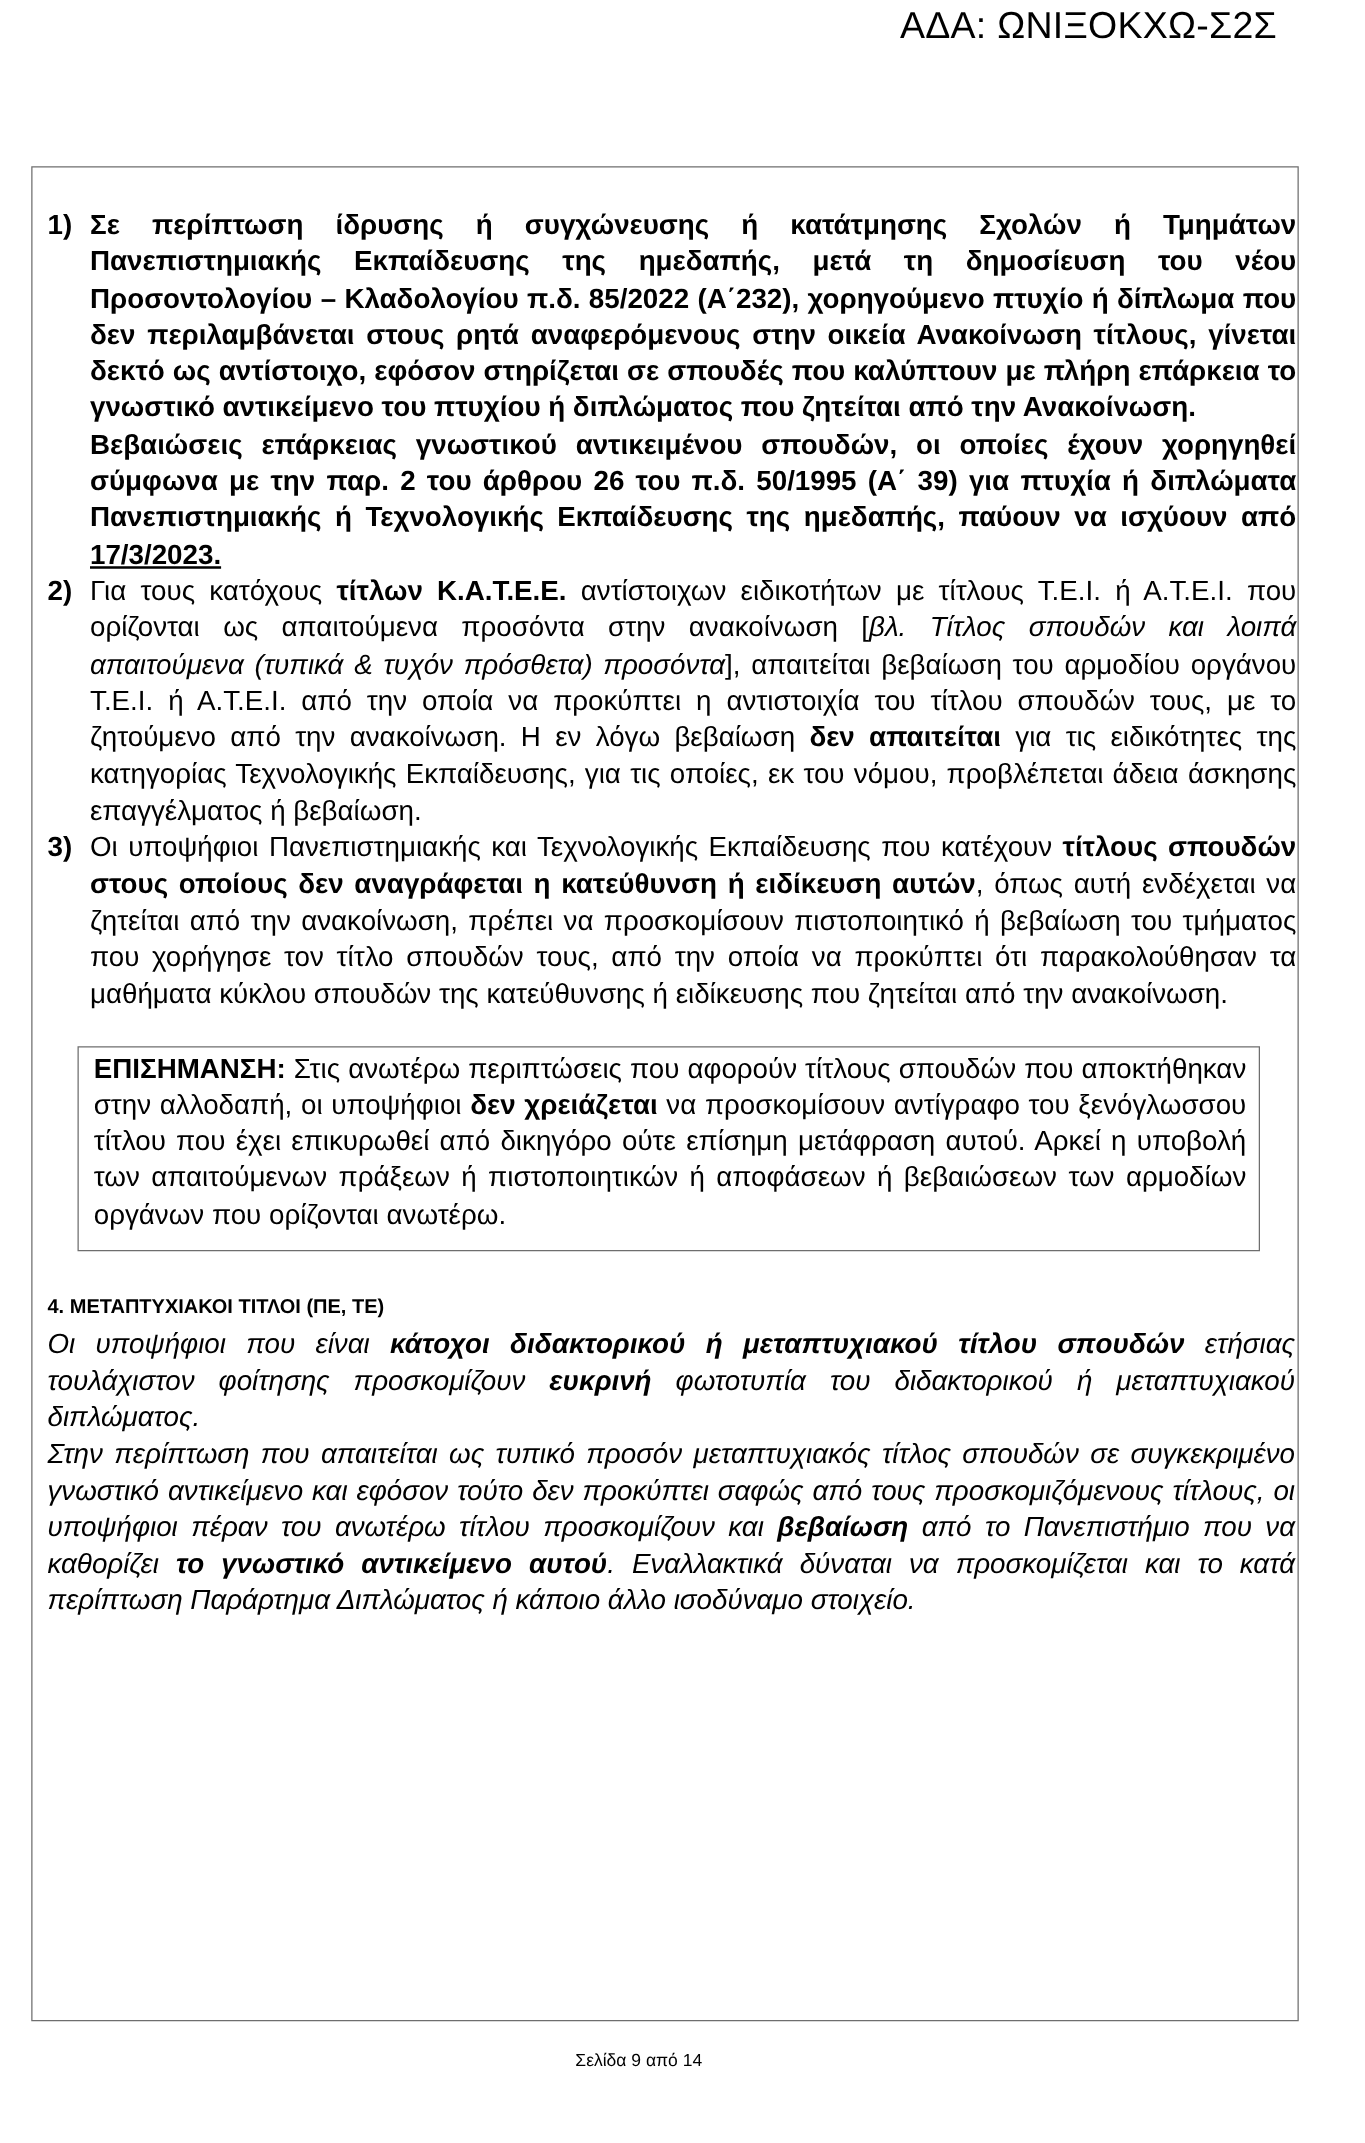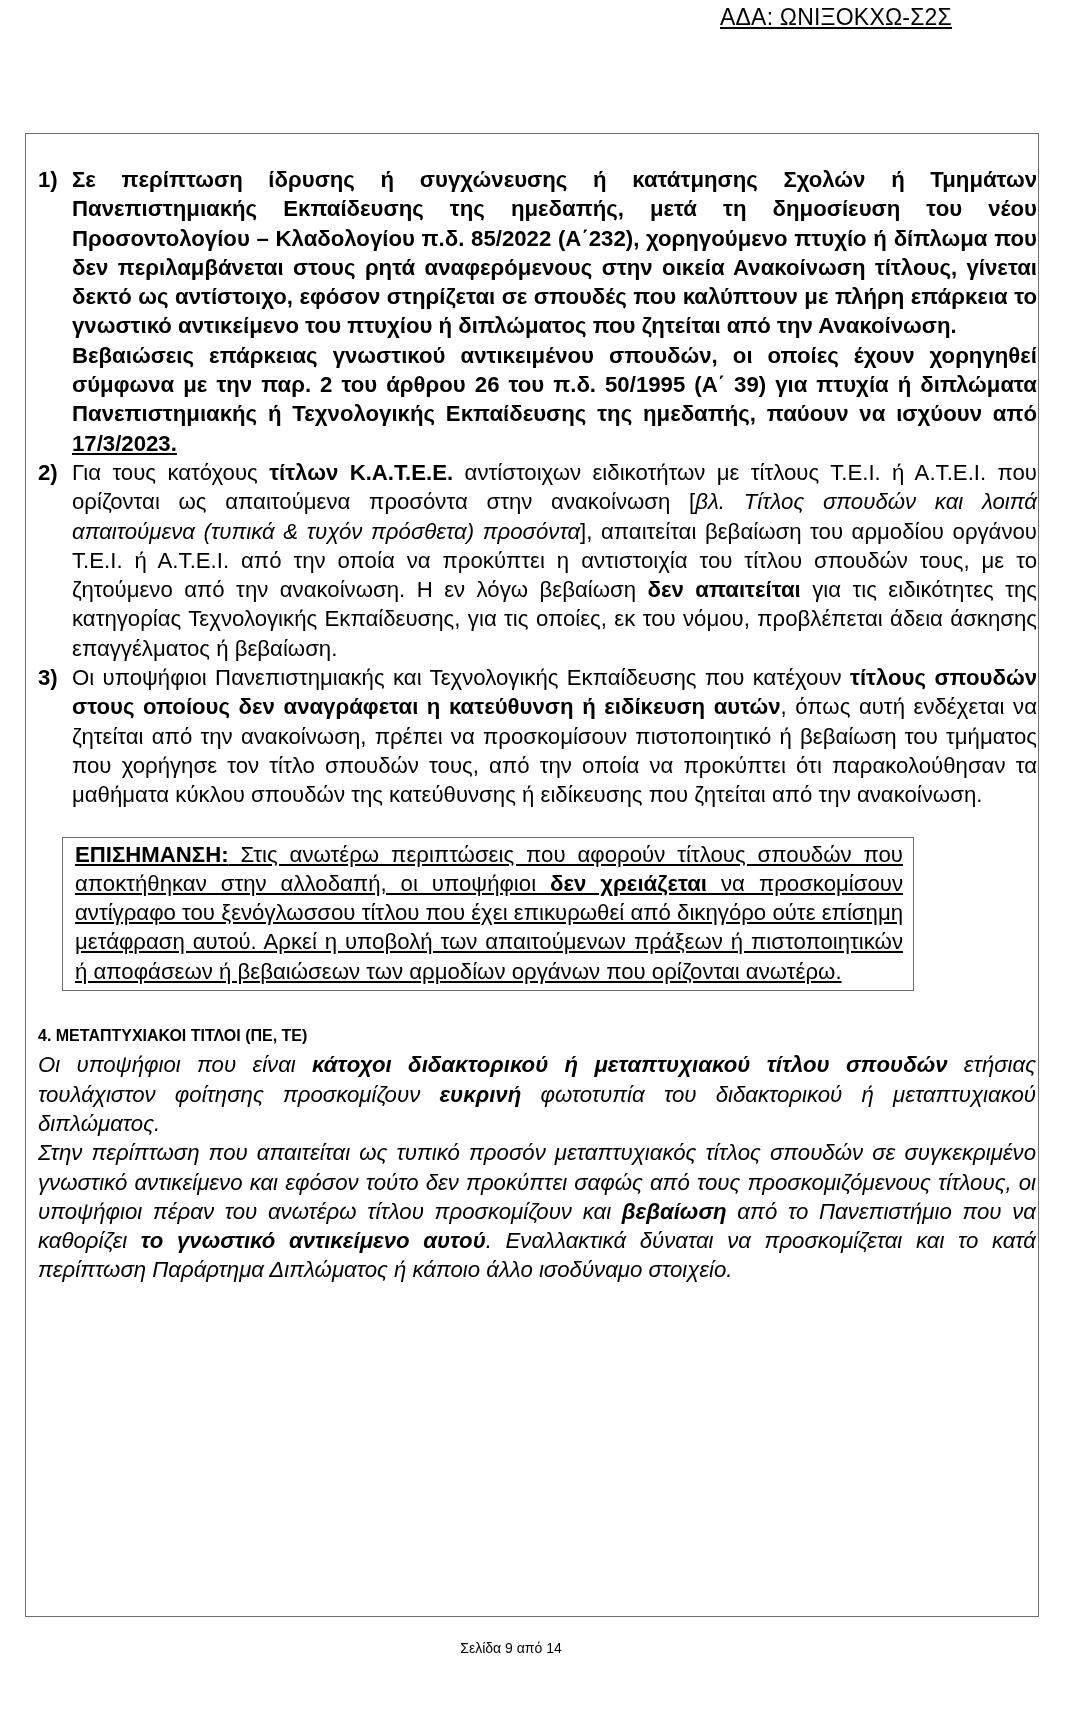--- a/index.html
+++ b/index.html
@@ -2,40 +2,40 @@
 <html><head>
 <meta charset="utf-8">
 <style>
   html, body { margin: 0; padding: 0; background: #ffffff; }
   body {
     width: 1092px; height: 1714px; position: relative; overflow: hidden;
     font-family: "Liberation Sans", sans-serif; color: #000;
   }
   .ada {
     position: absolute; top: 4px; left: 720px;
-    font-size: 23px; letter-spacing: 0.2px; text-decoration: underline;
+    font-size: 30px; letter-spacing: 0.2px;
   }
   .frame {
     position: absolute; left: 25px; top: 133px; width: 1014px; height: 1484px;
     border: 1.5px solid #6e6e6e; box-sizing: border-box;
   }
   .content {
     position: absolute; left: 38px; top: 165px; width: 999px;
     font-size: 22.2px; line-height: 29.3px;
   }
   .item { position: relative; padding-left: 34px; text-align: justify; }
   .item .num { position: absolute; left: 0; top: 0; font-weight: bold; }
   .item p { margin: 0; text-align: justify; }
   .b { font-weight: bold; }
   .i { font-style: italic; }
   .u { text-decoration: underline; }
   .note-wrap { padding-left: 34px; margin-top: 27px; }
   .note {
-    border: 1.5px solid #6e6e6e; width: 852px; box-sizing: border-box;
-    padding: 2px 10px 4px 12px; text-align: justify; margin-left: -10px; text-decoration: underline;
+    border: 1.5px solid #6e6e6e; width: 946px; box-sizing: border-box;
+    padding: 2px 10px 14px 12px; text-align: justify; margin-left: -10px;
   }
   .section { margin-top: 30px; text-align: justify; width: 998px; margin-left: 0; }
   .section h2 { font-size: 16px; margin: 0; font-weight: bold; line-height: 29.3px; }
   .section p { margin: 0; text-align: justify; font-style: italic; }
   .footer {
     position: absolute; top: 1640px; left: 0; width: 1092px; text-align: center;
     font-size: 14px; padding-right: 70px; box-sizing: border-box;
   }
 </style>
 </head>

